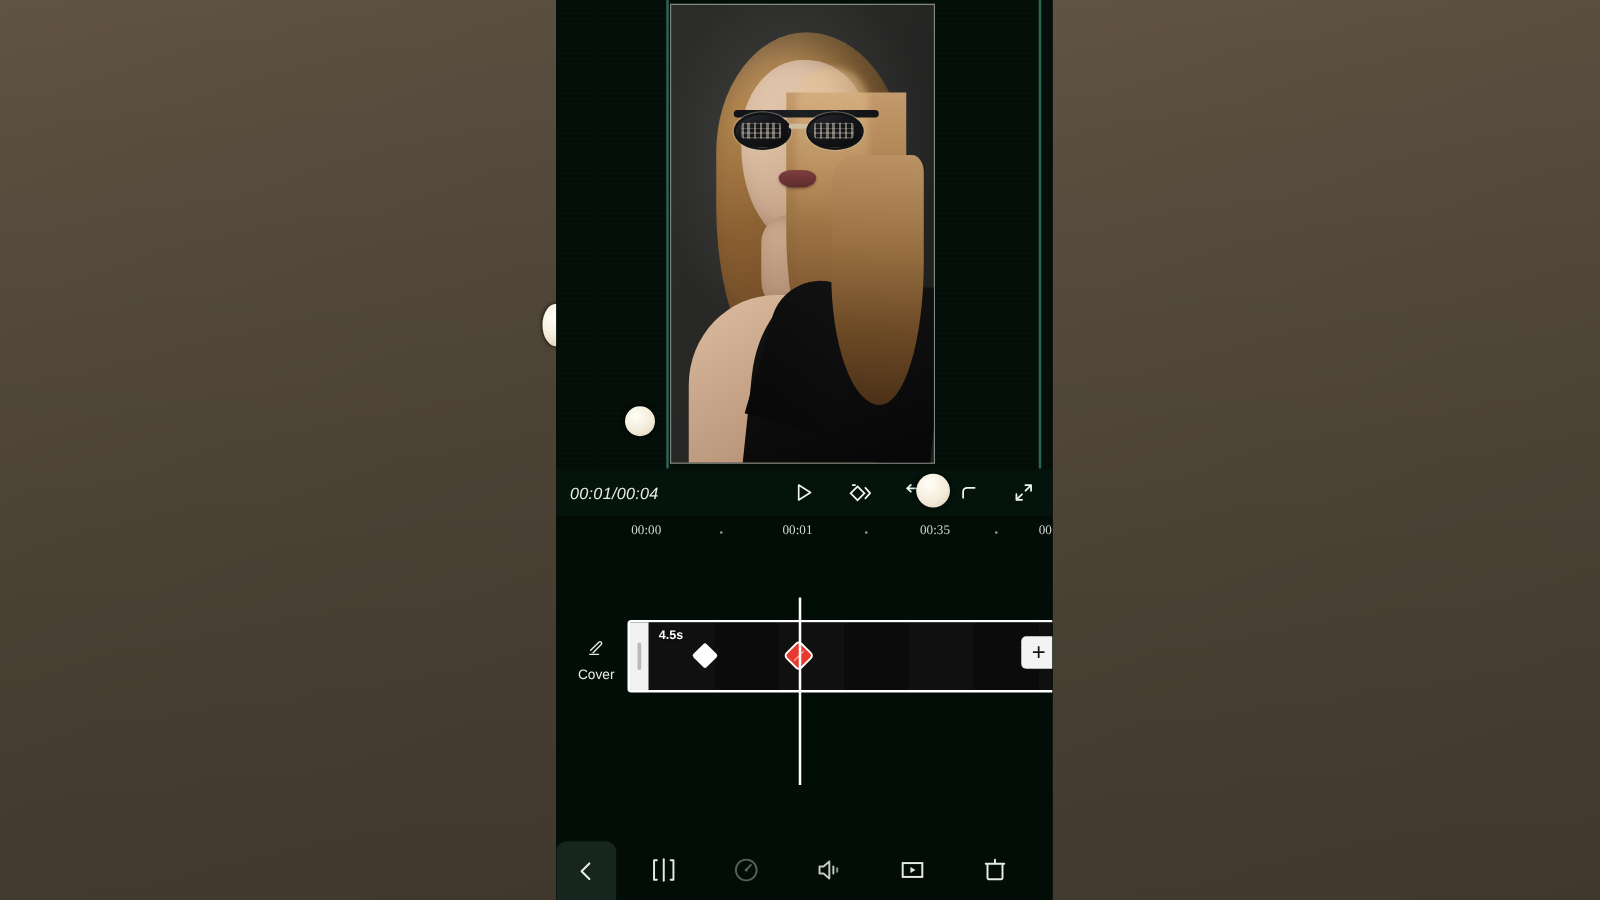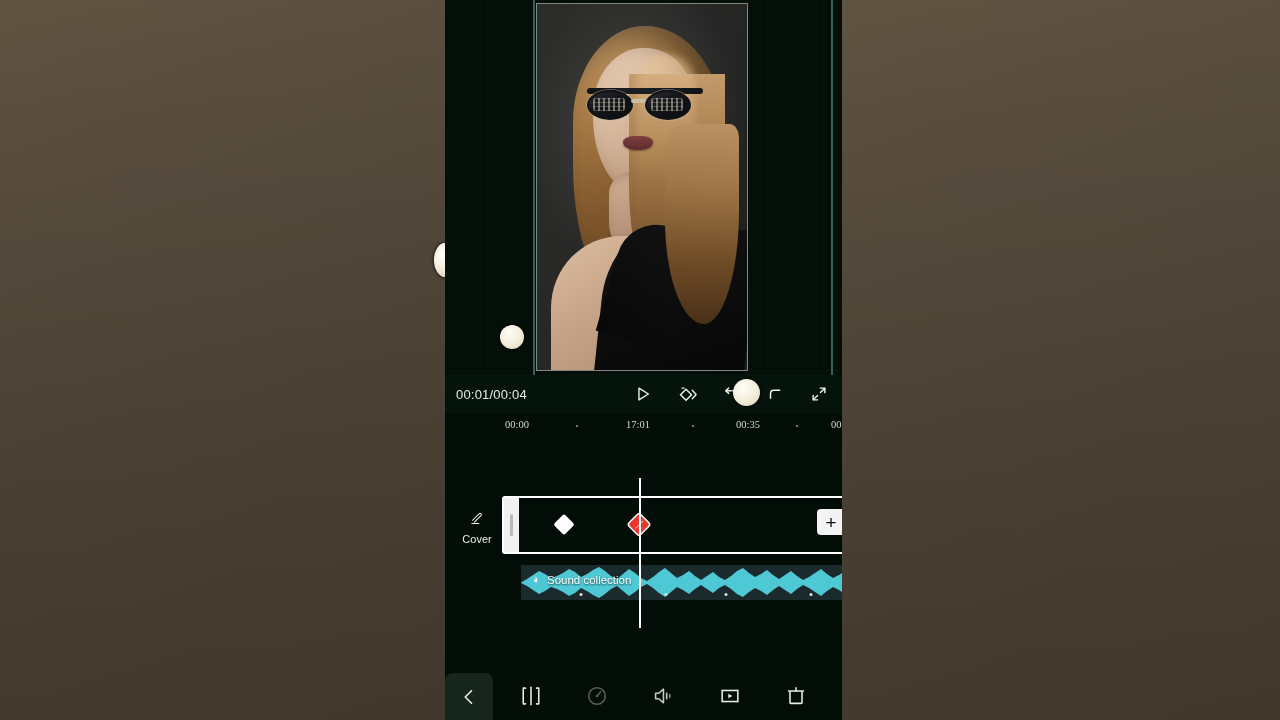--- a/index.html
+++ b/index.html
@@ -177,20 +177,21 @@
     background: radial-gradient(circle at 38% 32%, #fffef7 0%, #f3ecd9 55%, #d9cfb6 100%);
     box-shadow: 0 0 3px 1px rgba(0,0,0,.55);
   }
 
   
   .ctrl-bar {
     position: absolute; left: 0; top: 375px;
     width: 397px; height: 38px;
     display: flex; align-items: center;
     background: #04130b;
+    font-style: italic;
   }
   .time-code {
     margin-left: 11px;
     color: #e8ece8; font-size: 13px; letter-spacing: .2px;
   }
   .ctrl-icons {
     margin-left: auto; display:flex; align-items:center; gap: 26px;
     padding-right: 14px;
   }
   .cicon { width:18px; height:18px; display:block; }
@@ -411,81 +412,51 @@
 
       </div>
     </div>
 
     <div class="touch-dot" style="left:288px; top:379px; width:27px; height:27px; z-index:5;"></div>
 
     <div class="timeline">
 
       <div class="ruler">
           <div class="ruler-label" style="left: 72px;">00:00</div>
-          <div class="ruler-label" style="left: 193px;">17:01</div>
+          <div class="ruler-label" style="left: 193px;">00:01</div>
           <div class="ruler-label" style="left: 303px;">00:35</div>
           <div class="ruler-label" style="left: 398px;">00:03</div>
           <div class="ruler-tick" style="left: 132px;"></div>
           <div class="ruler-tick" style="left: 248px;"></div>
           <div class="ruler-tick" style="left: 352px;"></div>
         </div>
 
       <div class="cover-btn">
         <svg viewBox="0 0 24 24" width="17" height="17" fill="none">
           <path d="M5 14.5 L14.2 5.3 a1.9 1.9 0 0 1 2.7 2.7 L7.7 17.2" stroke="#e9ede9" stroke-width="1.5" stroke-linecap="round"></path>
           <path d="M4 19 H14" stroke="#e9ede9" stroke-width="1.5" stroke-linecap="round"></path>
         </svg>
         <div class="cover-label">Cover</div>
       </div>
 
       <div class="clip-track">
         <div class="trim-handle">
           <div class="trim-grip"></div>
         </div>
+        <div class="clip-body">
+          <div class="clip-thumbs"></div>
+          <div class="clip-dur">4.5s</div>
+        </div>
       </div>
 
       <div class="kf kf-white" style="left:119px; top:104px;"></div>
       <div class="kf kf-red" style="left:194px; top:104px;"></div>
 
       <div class="add-clip-btn" style="left:372px; top:96px;">+</div>
 
-      <div class="audio-track">
-        <svg class="audio-wave" viewBox="0 0 400 35" preserveAspectRatio="none">
-          <path fill="#4ec8d4" d="
-            M0,17.5
-            L6,14 L12,10 L18,6 L24,9 L30,13 L36,11 L42,8 L48,4 L54,7 L60,12
-            L66,9 L72,5 L78,2 L84,6 L90,11 L96,14 L102,9 L108,4 L114,8 L120,13
-            L126,16 L132,12 L138,7 L144,3 L150,8 L156,13 L162,10 L168,6 L174,11
-            L180,15 L186,11 L192,7 L198,12 L204,15 L210,11 L216,6 L222,3 L228,8
-            L234,12 L240,9 L246,5 L252,10 L258,14 L264,10 L270,6 L276,11 L282,15
-            L288,12 L294,8 L300,4 L306,9 L312,13 L318,10 L324,6 L330,2 L336,7
-            L342,12 L348,9 L354,5 L360,10 L366,14 L372,11 L378,7 L384,4 L390,9
-            L396,13 L400,15
-            L400,20 L396,22 L390,26 L384,31 L378,28 L372,24 L366,21 L360,25
-            L354,30 L348,26 L342,23 L336,28 L330,33 L324,29 L318,25 L312,22
-            L306,26 L300,31 L294,27 L288,23 L282,20 L276,24 L270,29 L264,25
-            L258,21 L252,25 L246,30 L240,26 L234,23 L228,27 L222,32 L216,29
-            L210,24 L204,20 L198,23 L192,28 L186,24 L180,20 L174,24 L168,29
-            L162,25 L156,22 L150,27 L144,32 L138,28 L132,23 L126,19 L120,22
-            L114,27 L108,31 L102,26 L96,21 L90,24 L84,29 L78,33 L72,30 L66,26
-            L60,23 L54,28 L48,31 L42,27 L36,24 L30,22 L24,26 L18,29 L12,25
-            L6,21 L0,18 Z"></path>
-        </svg>
-
-        <div class="audio-label">
-          <svg viewBox="0 0 24 24" width="12" height="12">
-            <path fill="#ffffff" d="M14.5 2.2 v11.1 a3.1 3.1 0 1 1 -2 -2.9 V5.6 c-2 .5 -3.3 .4 -4.6 -.1 1.6 1.9 3.8 2.6 6.6 2.1 z"></path>
-          </svg>
-          <span>Sound collection</span>
-        </div>
-      <div class="beat-dot" style="left: 60px;"></div>
-          <div class="beat-dot" style="left: 145px;"></div>
-          <div class="beat-dot" style="left: 205px;"></div>
-          <div class="beat-dot" style="left: 290px;"></div>
-        </div>
 
       <div class="playhead"></div>
 
     </div>
 
     <div class="bottom-bar">
 
       <div class="back-panel">
         <svg viewBox="0 0 24 24" width="20" height="20" fill="none">
           <path d="M15 4.5 L7.5 12 L15 19.5" stroke="#e7ebe7" stroke-width="2" stroke-linecap="round" stroke-linejoin="round"></path>

